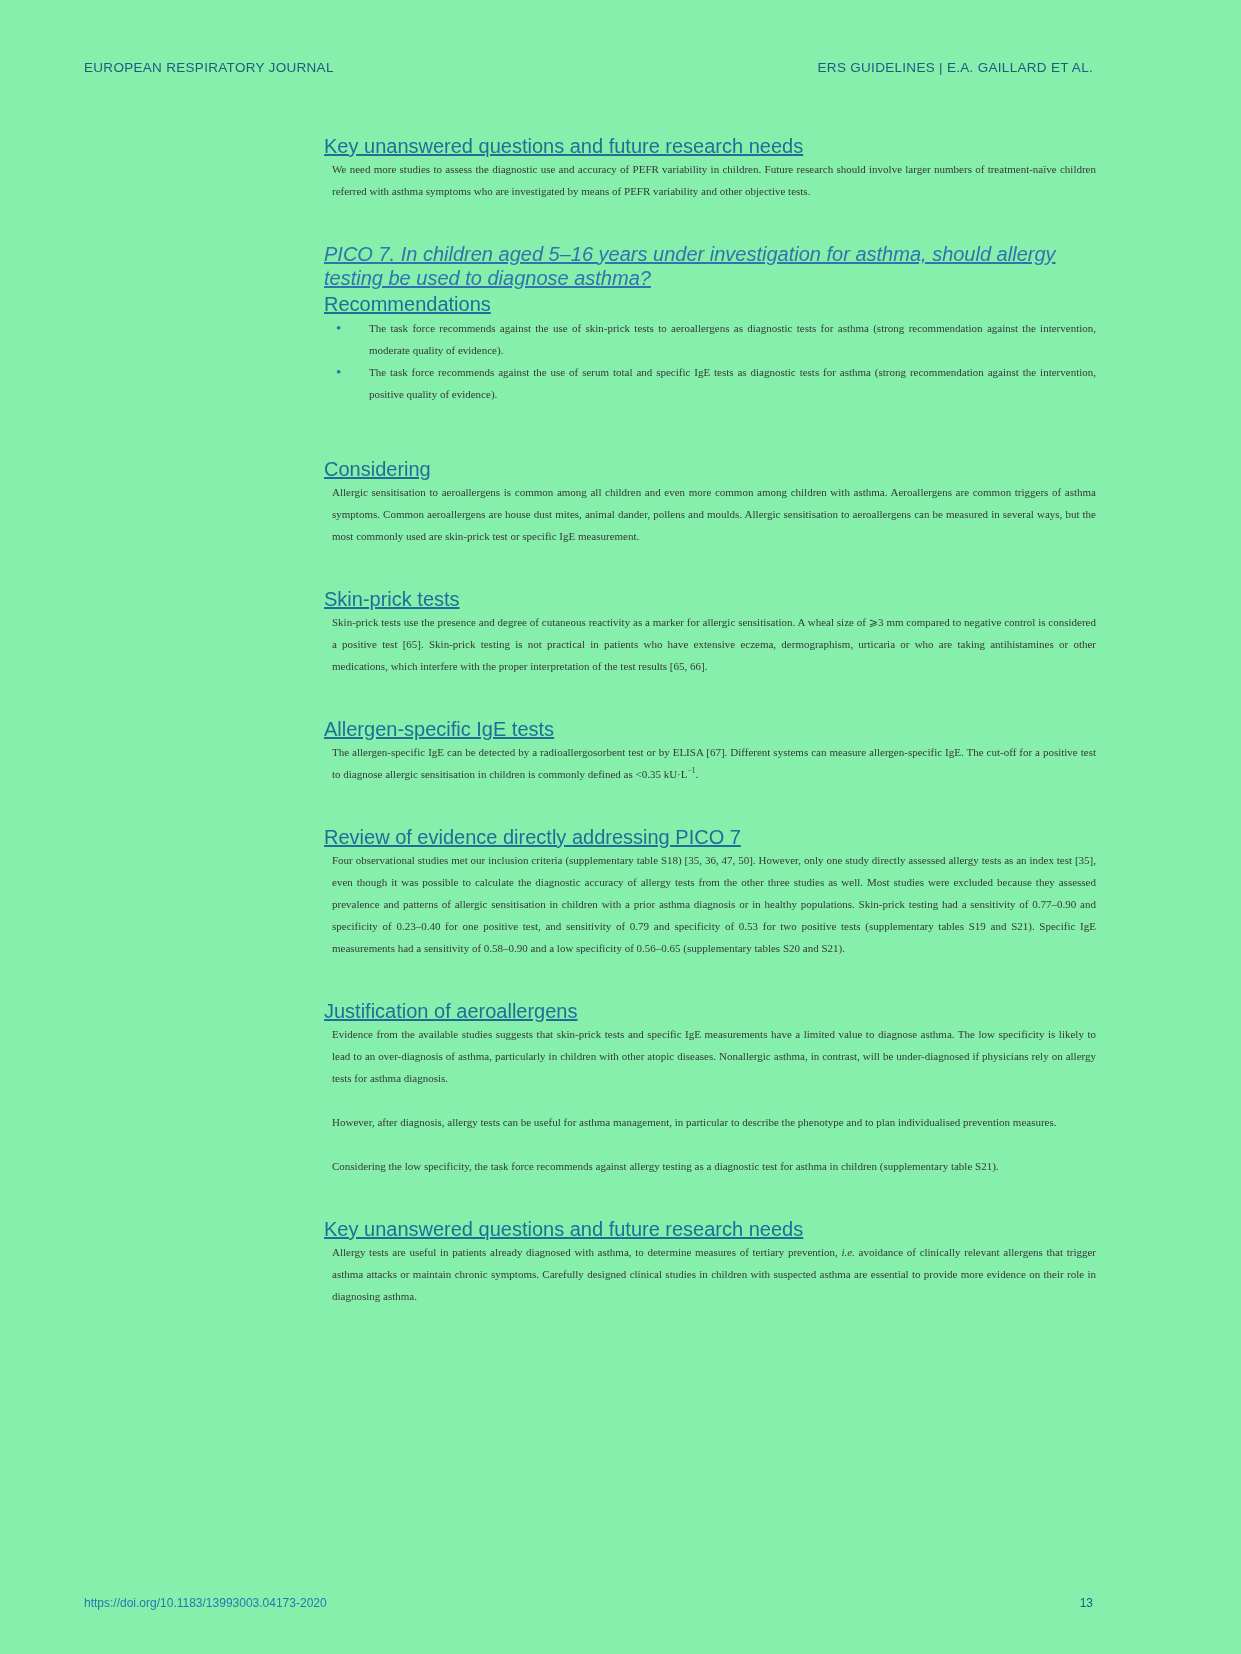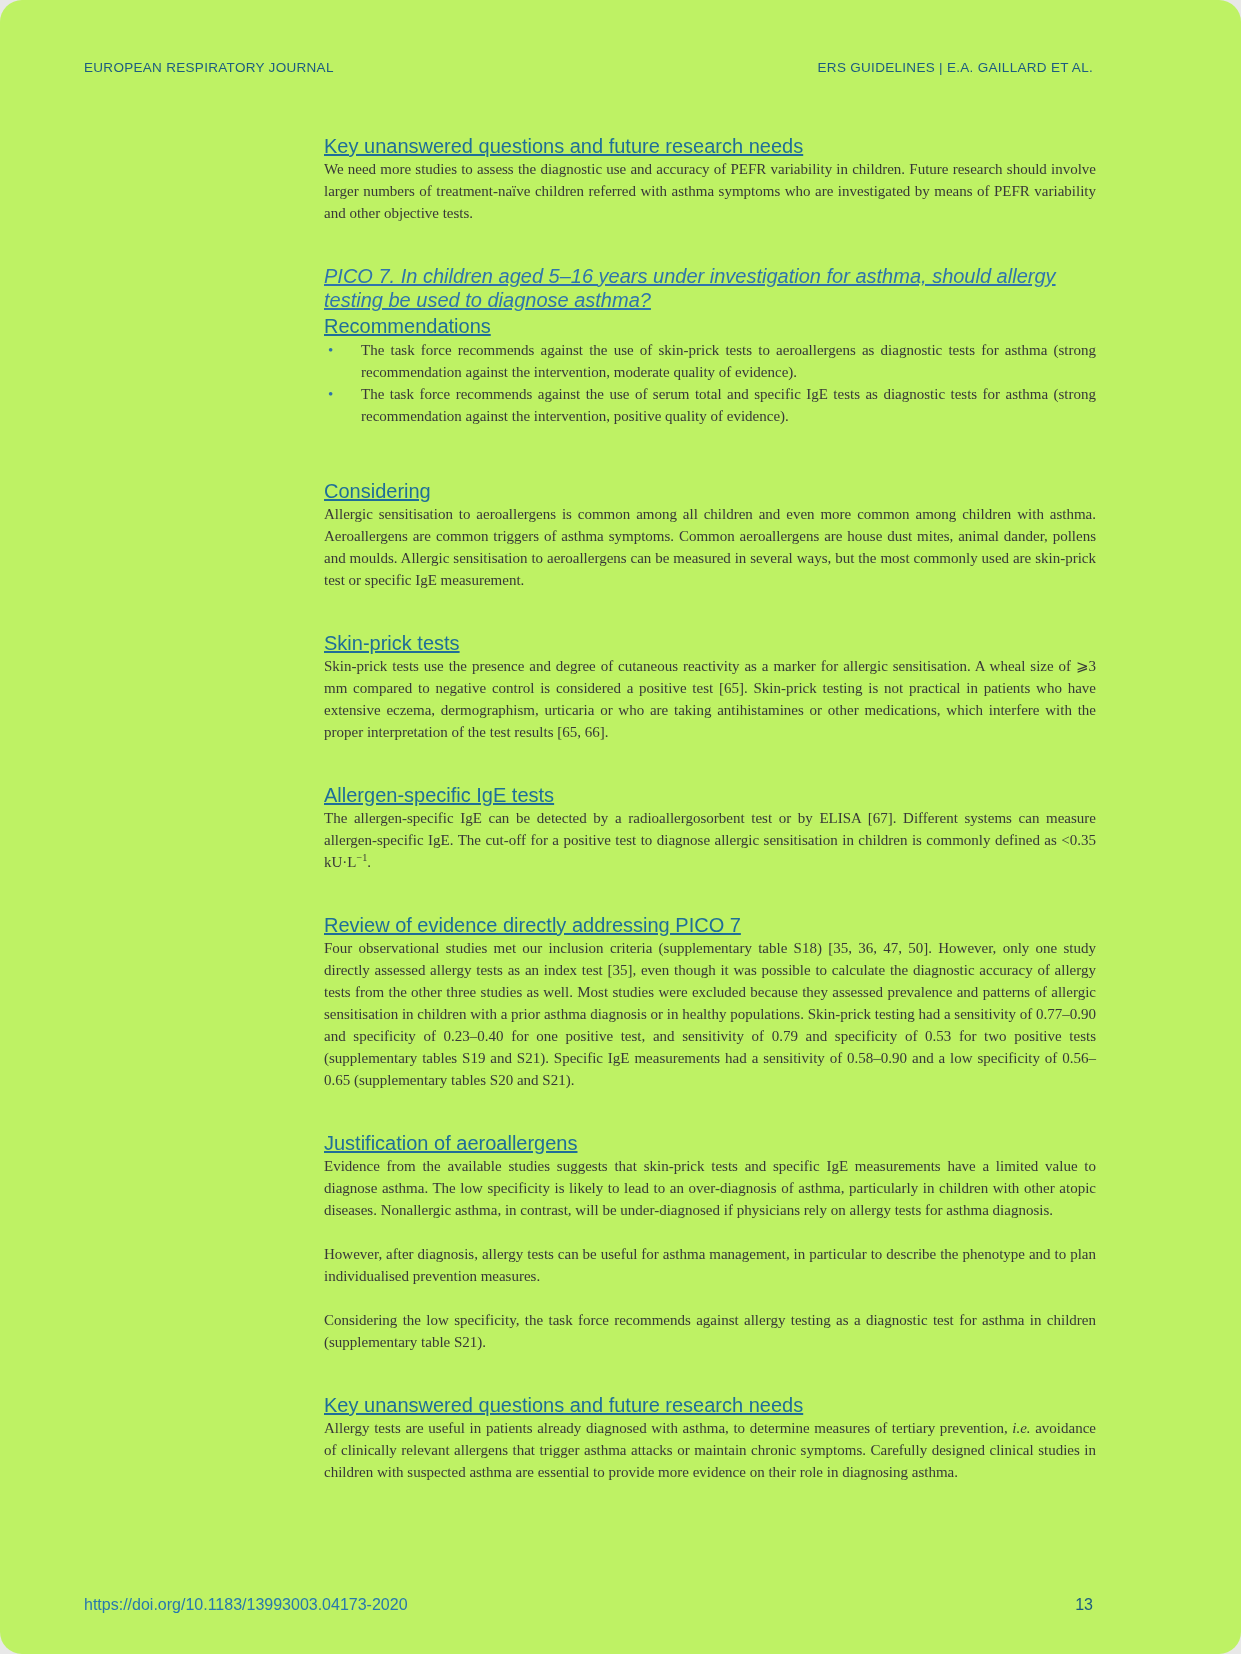--- a/index.html
+++ b/index.html
@@ -2,24 +2,23 @@
 <html><head>
 <meta charset="utf-8">
 <style>
   * { margin: 0; padding: 0; box-sizing: border-box; }
   html, body { background: #e8e8e8; }
   .page {
     position: relative;
     width: 1241px;
     height: 1654px;
     margin: 0 auto;
-    background: #bef264;
+    background: #86efac;
     overflow: hidden;
     font-family: "Liberation Serif", serif;
-    border-radius: 22px;
   }
   .page-header {
     position: absolute;
     top: 60px;
     left: 84px;
     right: 148px;
     display: flex;
     justify-content: space-between;
     align-items: baseline;
     font-family: "Liberation Sans", sans-serif;
@@ -43,24 +42,25 @@
     color: #1f6e99;
     line-height: 24px;
     text-decoration: underline;
   }
   .h.pico {
     font-style: italic;
     color: #2f74ad;
     margin-bottom: 2px;
   }
   .body {
-    font-size: 15px;
+    font-size: 11px;
     line-height: 22px;
     color: #383838;
     text-align: justify;
+    margin-left: 8px;
   }
   .bullets { list-style: none; margin-top: 1px; }
   .bullet {
     position: relative;
     padding-left: 37px;
   }
   .bullet::before {
     content: "\2022";
     position: absolute;
     left: 4px;
@@ -73,21 +73,21 @@
   sup.unit-sup { font-size: 68%; vertical-align: super; line-height: 0; }
   .page-footer {
     position: absolute;
     left: 84px;
     right: 148px;
     top: 1596px;
     display: flex;
     justify-content: space-between;
     align-items: baseline;
     font-family: "Liberation Sans", sans-serif;
-    font-size: 16px;
+    font-size: 12px;
   }
   .doi { color: #2878ad; text-decoration: none; }
   .pageno { color: #1d5c80; }
 </style>
 </head>
 <body>
 
 <div class="page">
 
   <header class="page-header">

